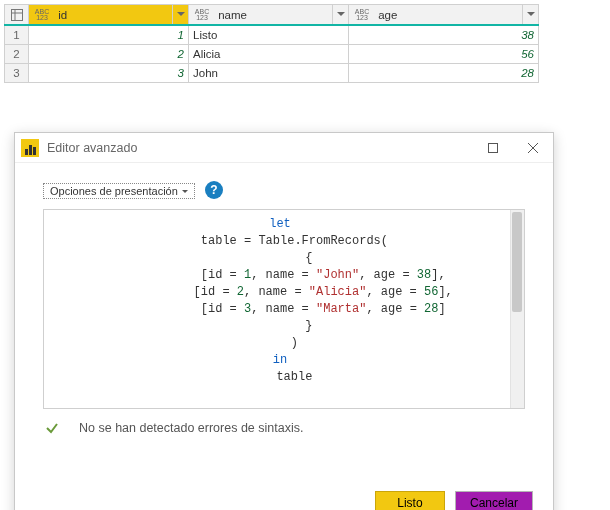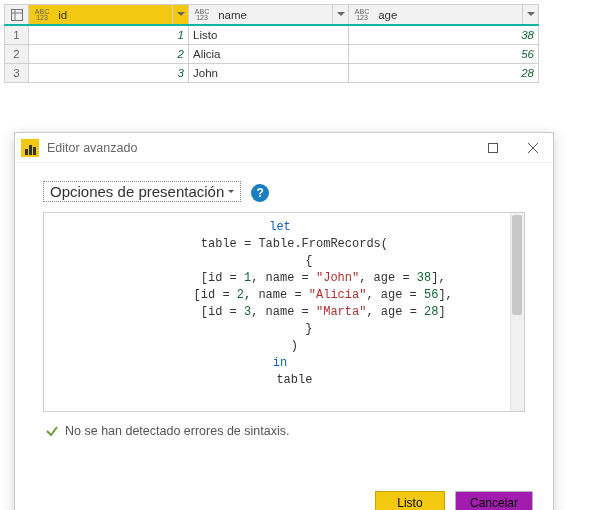--- a/index.html
+++ b/index.html
@@ -90,21 +90,21 @@
   .titlebar .appicon span:nth-child(1){height:6px;}
   .titlebar .appicon span:nth-child(2){height:10px;}
   .titlebar .appicon span:nth-child(3){height:8px;}
   .titlebar .ttl { margin-left:8px; color:#666; font-size:12.5px; flex:1;}
   .winbtn { width:40px; height:30px; display:flex; align-items:center; justify-content:center; color:#555;}
 
   .dlgbody { padding: 18px 28px 10px 28px; }
   .dlghead { display:flex; align-items:flex-end; margin-bottom:10px;}
   .dlghead h1 { font-size: 30px; font-weight: 300; color:#444; flex:1;}
   .optbtn {
-    font-size:15px; color:#333;
+    font-size:11px; color:#333;
     border:1px dotted #888; background:#fff;
     padding:1px 6px 1px 6px; margin-right:10px;
     display:flex; align-items:center; gap:4px;
   }
   .optbtn::after{ content:""; border:3px solid transparent; border-top-color:#555; margin-top:3px;}
   .helpicon {
     width:18px; height:18px; border-radius:50%;
     background:#1a7fc0; color:#fff; font-weight:bold;
     display:flex; align-items:center; justify-content:center;
     font-size:12px;
@@ -126,21 +126,21 @@
     font-family: Consolas, "Courier New", monospace;
     font-size: 12px; line-height: 17px;
     padding: 6px 18px 6px 10px;
     white-space: pre;
     color:#333;
   }
   .kw  { color:#1060c0; }
   .num { color:#116633; }
   .str { color:#b03030; }
 
-  .status { display:flex; align-items:flex-start; gap:6px; margin:12px 0 0 2px; color:#555; font-size:12.5px;}
+  .status { display:flex; align-items:flex-start; gap:20px; margin:12px 0 0 2px; color:#555; font-size:12.5px;}
   .status svg { color:#6a9a3a; }
 
   .btnrow { position:absolute; right:20px; bottom:16px; display:flex; gap:10px;border-radius:11px;}
   .btn {
     min-width:70px; padding:4px 14px; font-size:12px;
     border:1px solid #b5b5b5; background:#a21caf;
   }
   .btn.primary { background:#f2c811; border-color:#caa50a;}
 </style>
 </head>

